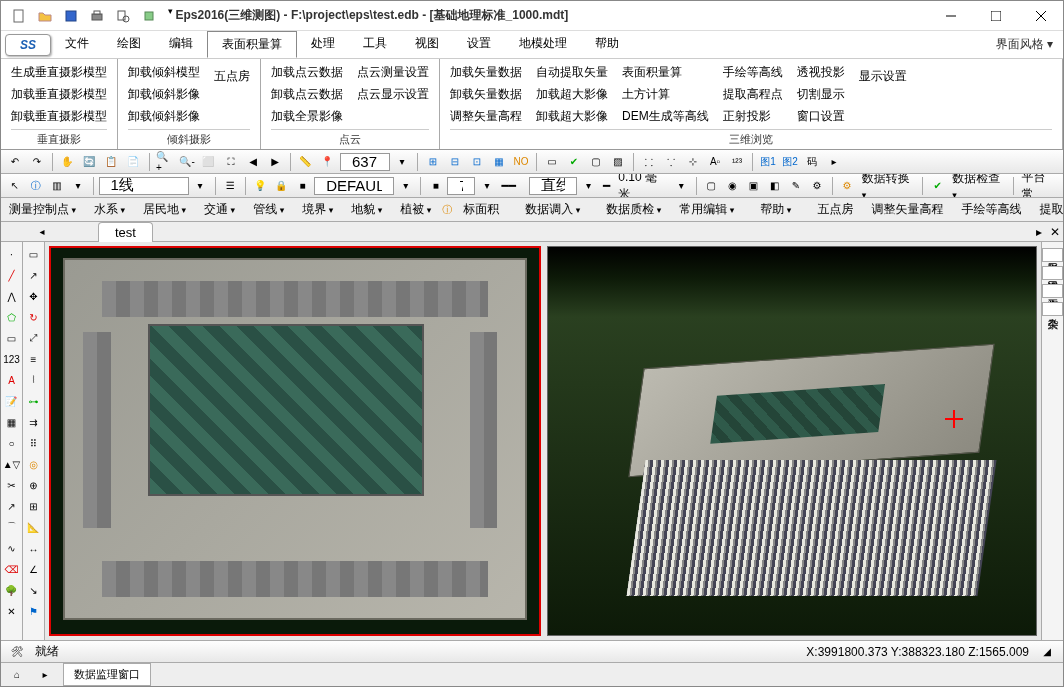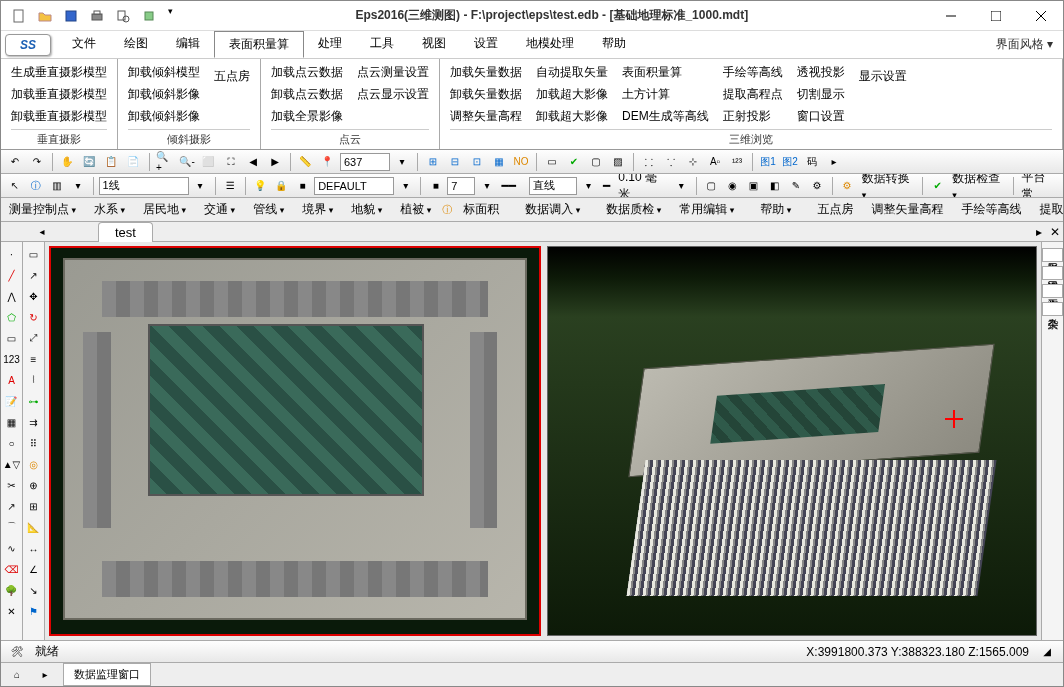--- a/index.html
+++ b/index.html
@@ -1,38 +1,38 @@
 <!DOCTYPE html>
 <html><head>
 <meta charset="utf-8">
 <style>
 * { margin: 0; padding: 0; box-sizing: border-box; font-family: "Microsoft YaHei", "SimSun", sans-serif; font-size: 12px; }
 body { background: #f0f0f0; width: 1064px; height: 687px; overflow: hidden; display: flex; flex-direction: column; border: 1px solid #888; }
 .titlebar { height: 30px; background: #fff; display: flex; align-items: center; border-bottom: 1px solid #ddd; }
 .tb-icons-left { display: flex; gap: 6px; padding-left: 8px; }
-.title-text { flex:1; text-align:center; font-weight:bold; color:#333; }
+.title-text { flex:1; font-weight:bold; color:#333; }
 .win-btns { display:flex; }
 .win-btn { width:45px; height:28px; display:flex; align-items:center; justify-content:center; cursor:pointer; }
 .logo-row { height:28px; display:flex; align-items:center; background:#fff; border-bottom:1px solid #ccc; }
 .logo { width:46px; height:22px; margin-left:4px; background:#fff; border:1px solid #999; border-radius:4px; display:flex; align-items:center; justify-content:center; font-style:italic; font-weight:bold; color:#1a5fb4; box-shadow: 1px 1px 2px rgba(0,0,0,.3); }
-.menubar { display:flex; gap:0; padding-left:7px; }
+.menubar { display:flex; gap:0; padding-left:0; }
 .menu-item { padding:4px 14px; cursor:pointer; }
 .menu-item.active { border:1px solid #888; border-bottom:1px solid #fff; }
 .ui-style { margin-left:auto; padding-right:10px; color:#333;}
 .ribbon-wrap { background:#fff; border-bottom:1px solid #999; }
 .ribbon { display:flex; }
 .rgroup { border-right:1px solid #aaa; padding:4px 10px 2px 10px; display:flex; flex-direction:column; }
 .rgroup-items { display:flex; gap:14px; }
 .rcol { display:flex; flex-direction:column; gap:4px; }
 .rcol a { color:#000; cursor:pointer; white-space:nowrap; line-height:18px; }
 .rgroup-title { text-align:center; color:#333; font-size:11px; margin-top:4px; border-top:1px solid #ccc; padding-top:2px;}
 .toolbar { height:24px; background:linear-gradient(#fefefe,#e8e8e8); border-bottom:1px solid #aaa; display:flex; align-items:center; padding:0 4px; gap:2px; overflow:hidden;}
 .tbtn { width:20px; height:20px; display:flex; align-items:center; justify-content:center; border:1px solid transparent; cursor:pointer; font-size:10px;}
 .tsep { width:1px; height:18px; background:#aaa; margin:0 3px;}
-.tinput { height:18px; border:1px solid #999; padding:0 3px; background:#fff; font-size:11px;}
+.tinput { height:18px; border:1px solid #999; padding:0 11px; background:#fff; font-size:15px;}
 .ttxt { padding:0 3px; }
 .tabbar { height:24px; background:#eee; display:flex; align-items:center; border-bottom:1px solid #aaa; gap:2px; overflow:hidden;}
 .tabbar a { padding:2px 8px; cursor:pointer; white-space:nowrap;}
 .dd::after{content:" ▾"; font-size:9px;}
 .doctabrow { height:20px; background:#eee; display:flex; align-items:center; border-bottom:1px solid #aaa;}
 .doctab { padding:2px 16px; background:#fff; border:1px solid #aaa; border-bottom:none; margin-left:55px; font-size:13px; border-radius:4px 4px 0 0;}
 .doctab-nav { display:flex; margin-left:auto; }
 .doctab-nav span{ width:16px; text-align:center; cursor:pointer;}
 .main { flex:1; display:flex; min-height:0;}
 .vtb { width:22px; background:#f4f4f4; border-right:1px solid #aaa; display:flex; flex-direction:column; gap:3px; padding:3px 2px;}

